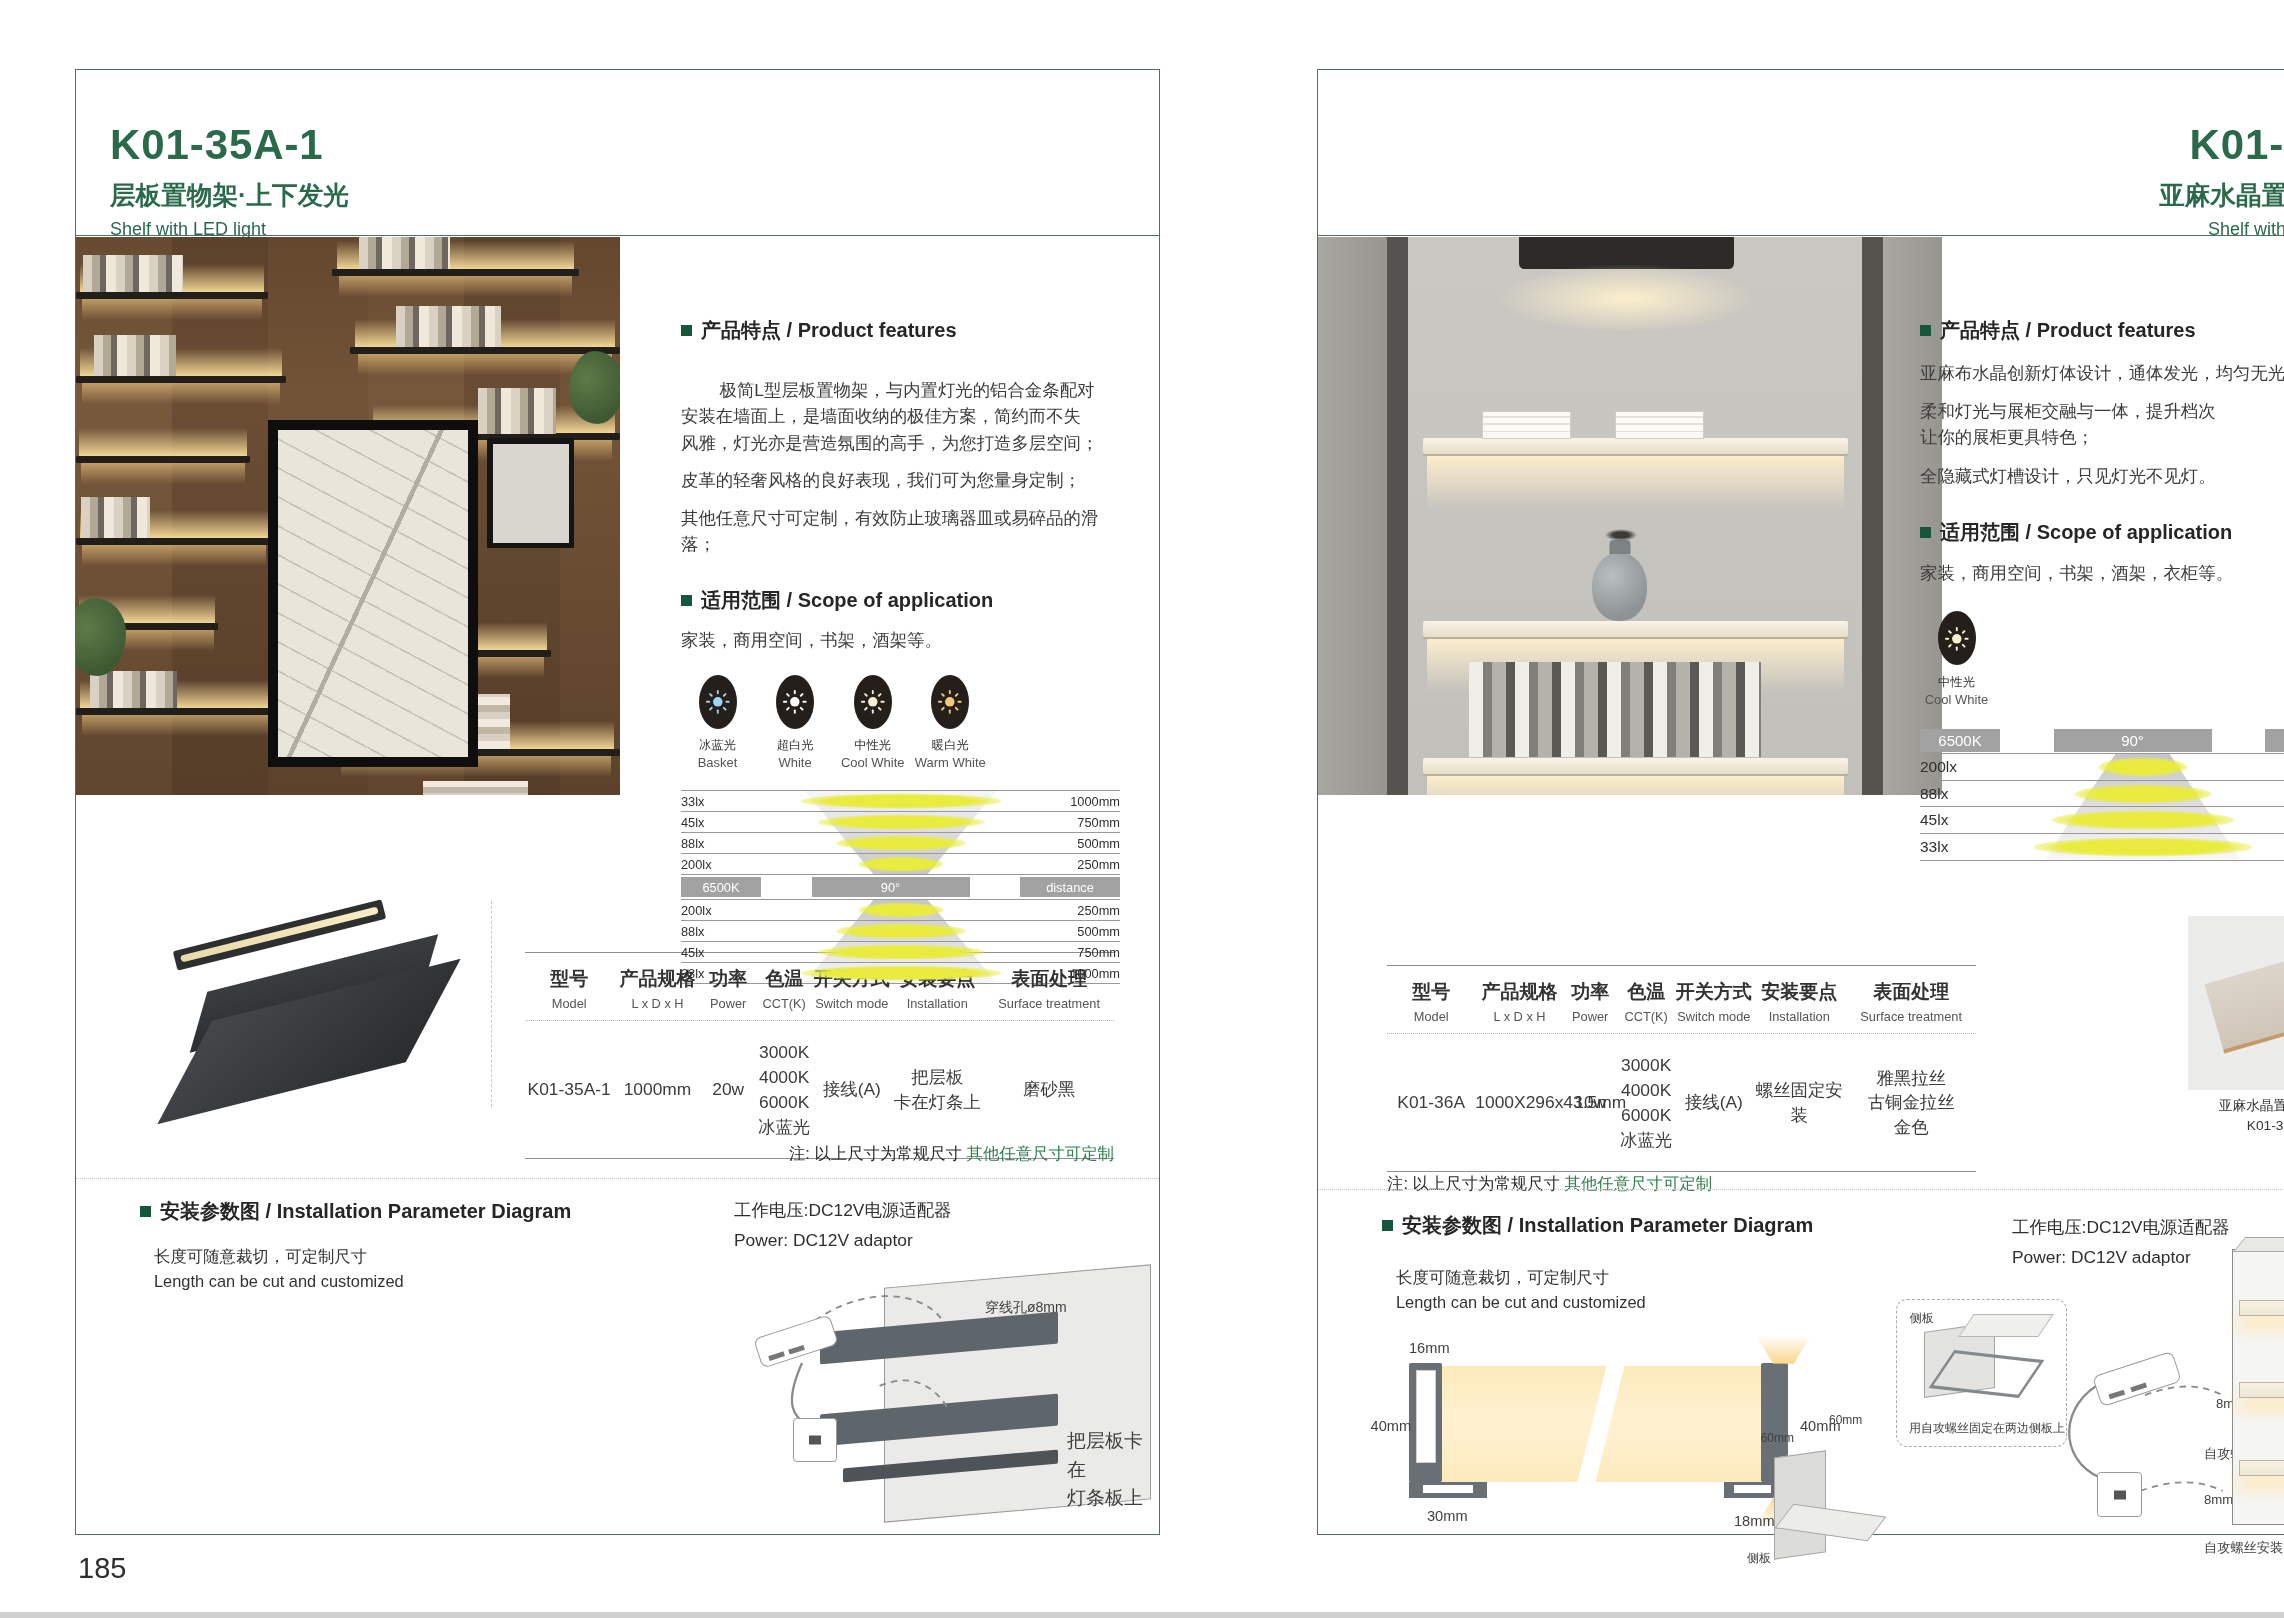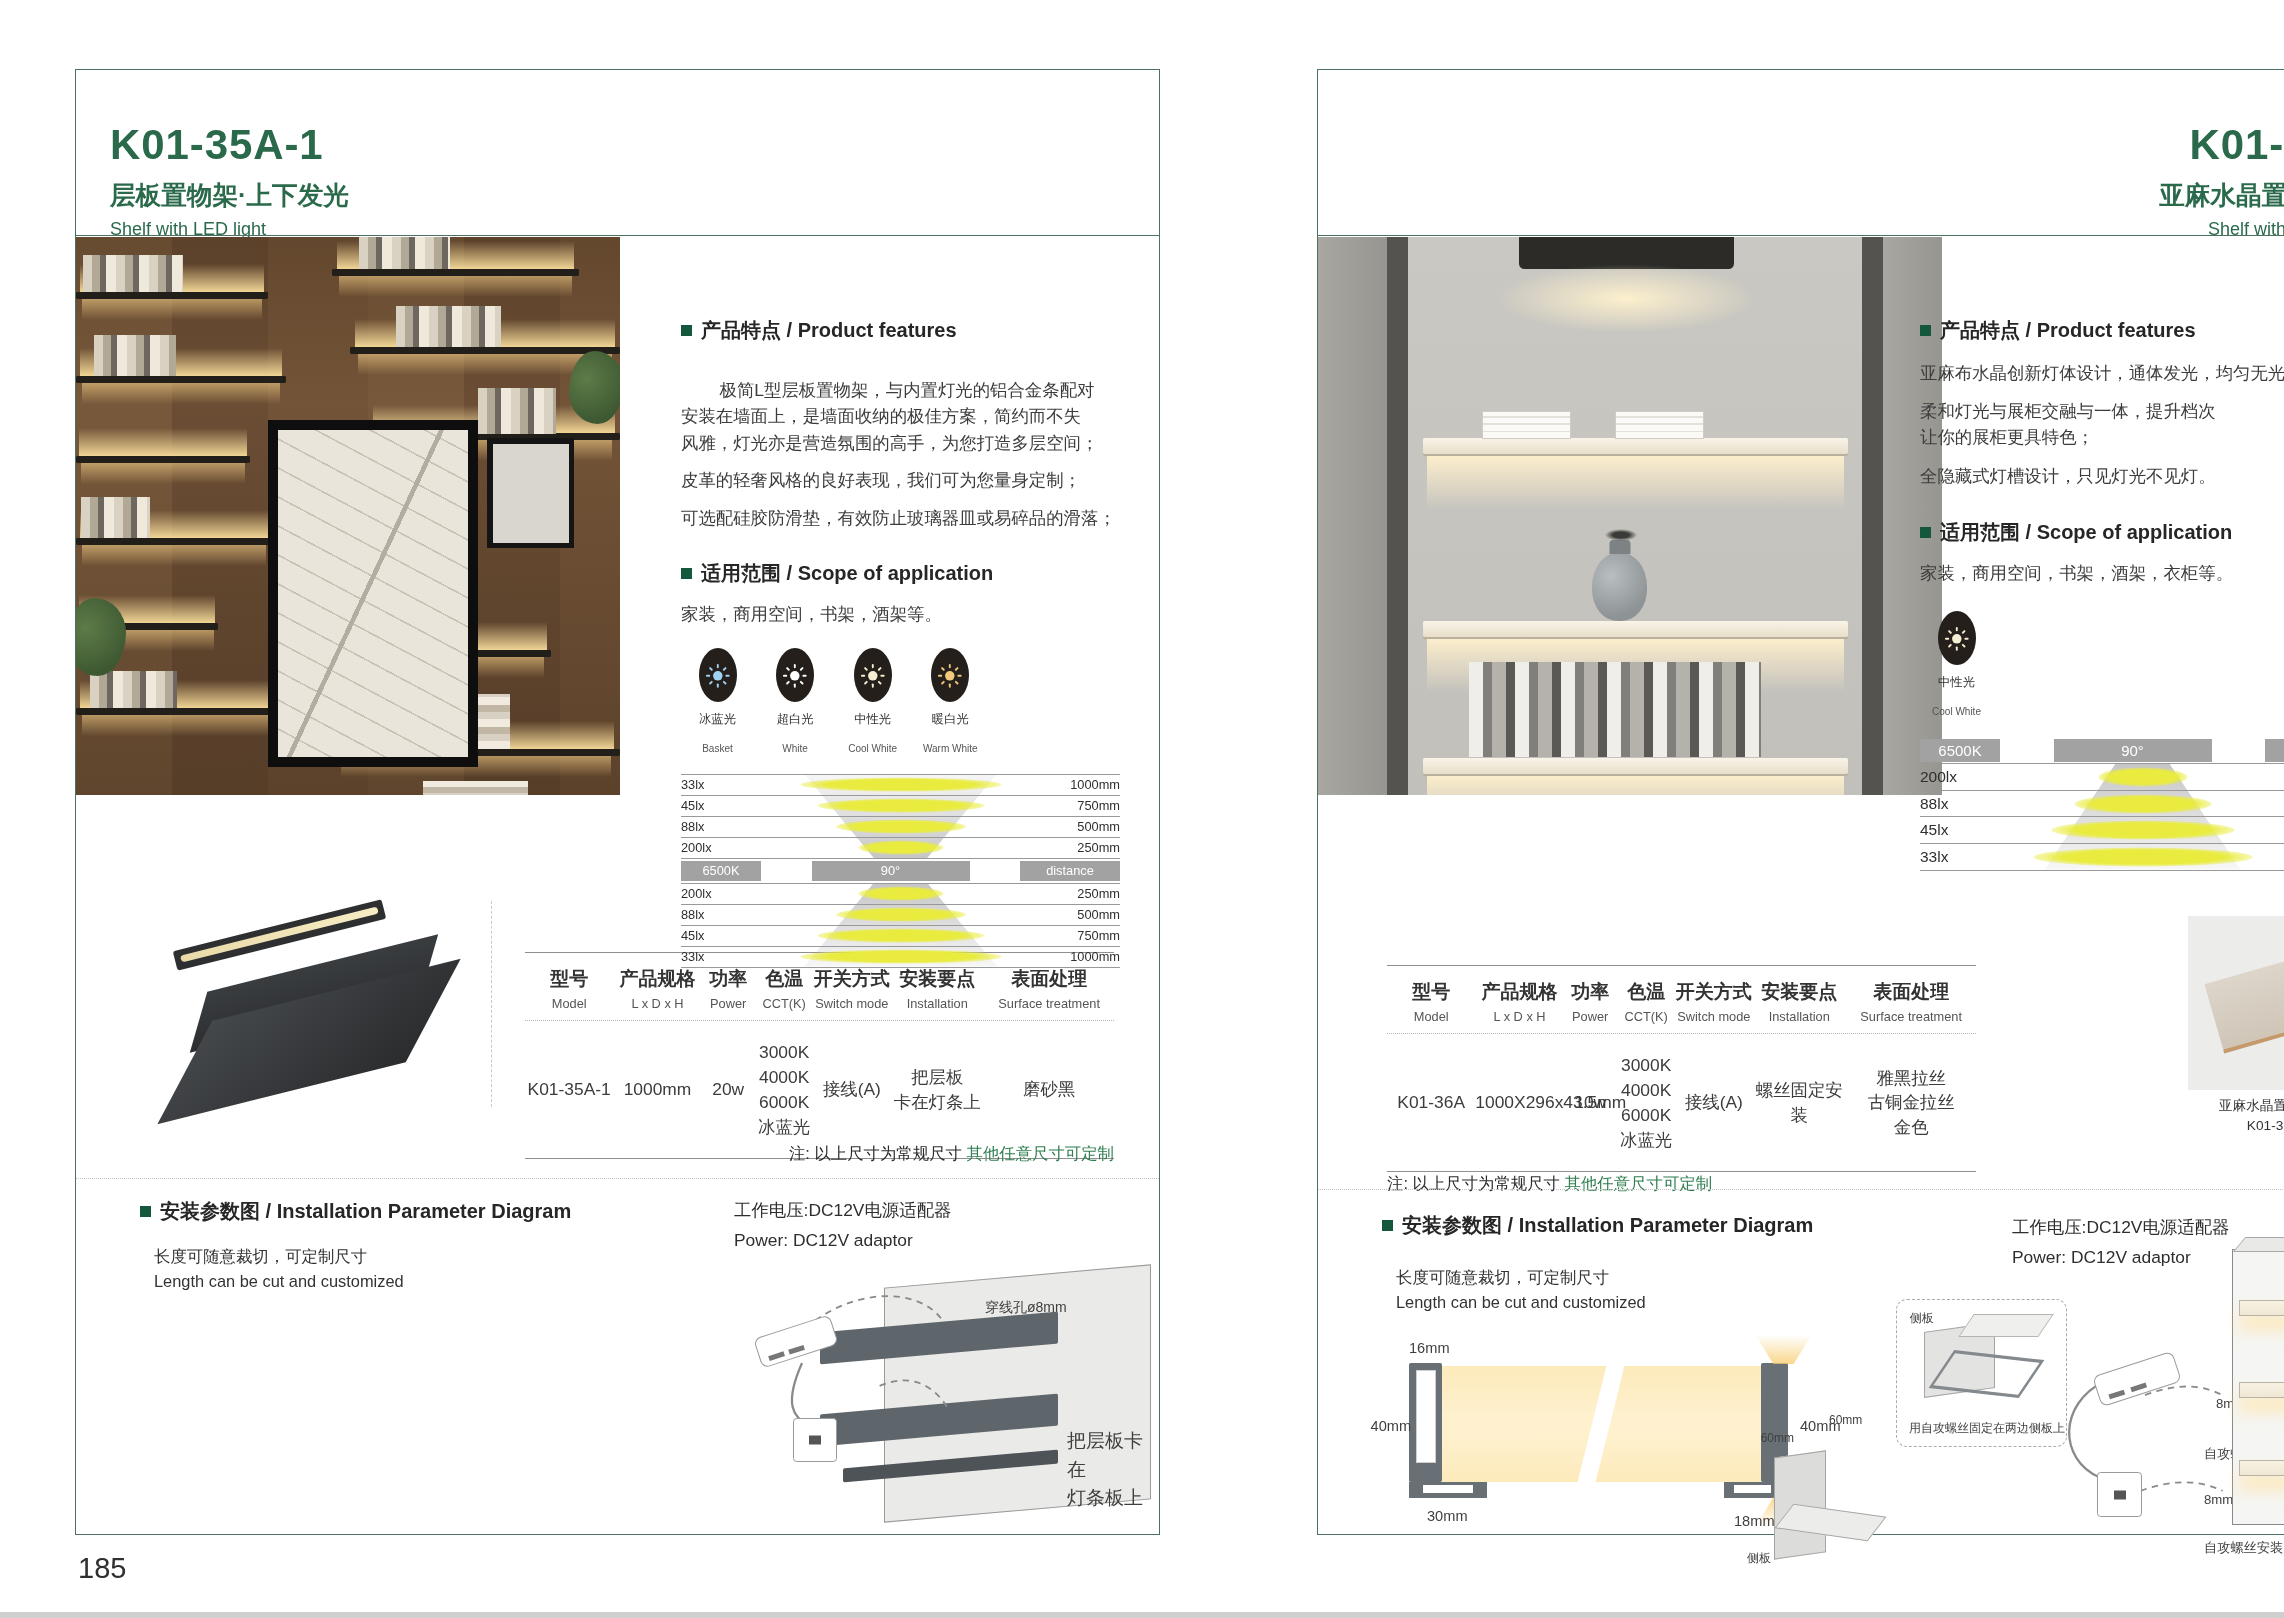--- a/index.html
+++ b/index.html
@@ -17,21 +17,21 @@
   .stitle-cn{font-size:25.6px;font-weight:700;color:var(--green);margin-top:12px;}
   .stitle-en{font-size:18px;color:var(--green);margin-top:6.4px;}
   .sec-h{display:flex;align-items:center;gap:9px;}
   .sq{width:11px;height:11px;background:var(--green-dk);flex:0 0 auto;}
   .sec-h .t{font-size:20px;font-weight:700;color:var(--ink2);}
   .body-t{font-size:17.4px;line-height:1.52;color:var(--ink);}
   .icons{display:flex;gap:4.6px;}
   .licon{width:73px;text-align:center;}
   .orb{width:38px;height:54px;border-radius:50%;background:#241f1b;margin:0 auto;display:flex;align-items:center;justify-content:center;}
   .il-cn{font-size:12.3px;color:#333;margin-top:8.2px;}
-  .il-en{font-size:10px;color:#555;margin-top:15px;}
+  .il-en{font-size:13px;color:#555;margin-top:1px;}
   
   .lux{width:439px;}
   .lux-row{position:relative;display:flex;justify-content:space-between;align-items:center;border-top:0.9px solid #999;}
   .lux-l .lux-row{height:20px;} .lux-r .lux-row{height:25.6px;}
   .lux-half .lux-row:last-child{border-bottom:0;}
   .lux-half.up{position:relative;} .lux-half.dn{position:relative;border-bottom:0.9px solid #999;}
   .lux-r .rows{position:relative;border-bottom:0.9px solid #999;}
   .lv{width:87px;font-size:12.8px;color:#2f2f2f;z-index:2;}
   .ld{width:98px;font-size:12.8px;color:#2f2f2f;text-align:right;z-index:2;}
   .lux-r .lv,.lux-r .ld{font-size:15.5px;}
@@ -176,21 +176,21 @@
 
     <div class="abs" style="left:605px;top:247px;width:452px;">
       <div class="sec-h">
         <span class="sq"></span>
         <span class="t">产品特点 / Product features</span>
       </div>
       <div class="body-t" style="margin-top:33px;text-align:center;">极简L型层板置物架，与内置灯光的铝合金条配对</div>
       <div class="body-t">安装在墙面上，是墙面收纳的极佳方案，简约而不失</div>
       <div class="body-t">风雅，灯光亦是营造氛围的高手，为您打造多层空间；</div>
       <div class="body-t" style="margin-top:11px;">皮革的轻奢风格的良好表现，我们可为您量身定制；</div>
-      <div class="body-t" style="margin-top:11px;">可选配硅胶防滑垫，有效防止玻璃器皿或易碎品的滑落；</div>
+      <div class="body-t" style="margin-top:11px;">其他任意尺寸可定制，有效防止玻璃器皿或易碎品的滑落；</div>
       <div class="sec-h" style="margin-top:29px;">
         <span class="sq"></span>
         <span class="t">适用范围 / Scope of application</span>
       </div>
       <div class="body-t" style="margin-top:13.7px;">家装，商用空间，书架，酒架等。</div>
 
       <div class="icons" style="margin-top:21px;">
         <div class="licon">
           <div class="orb">
             <svg width="25.6" height="25.6" viewBox="0 0 54 54">

